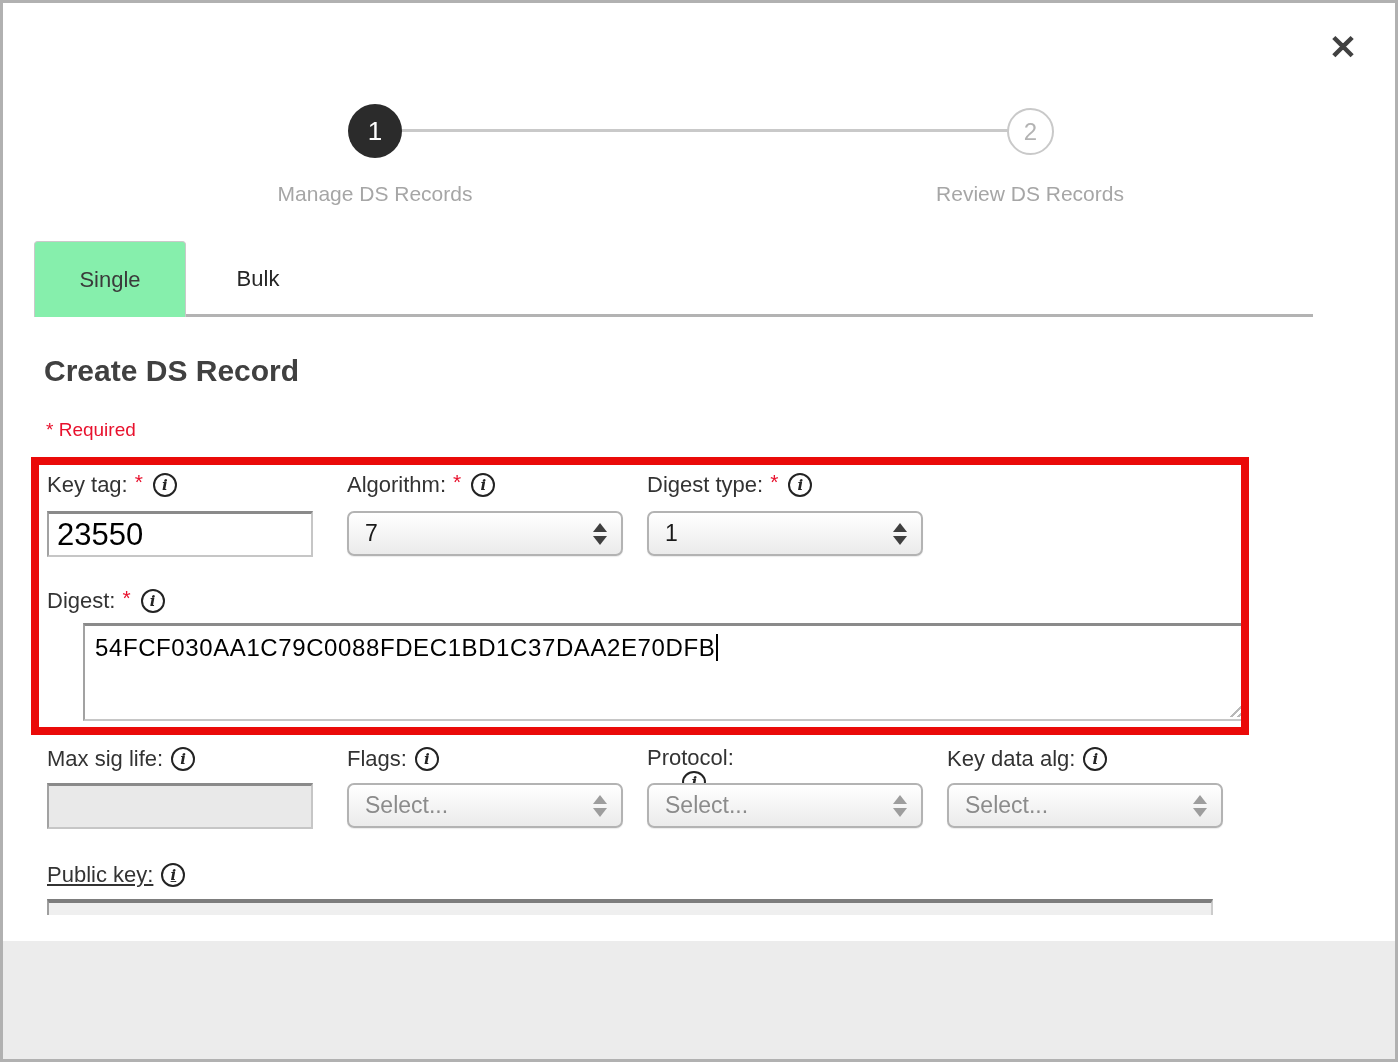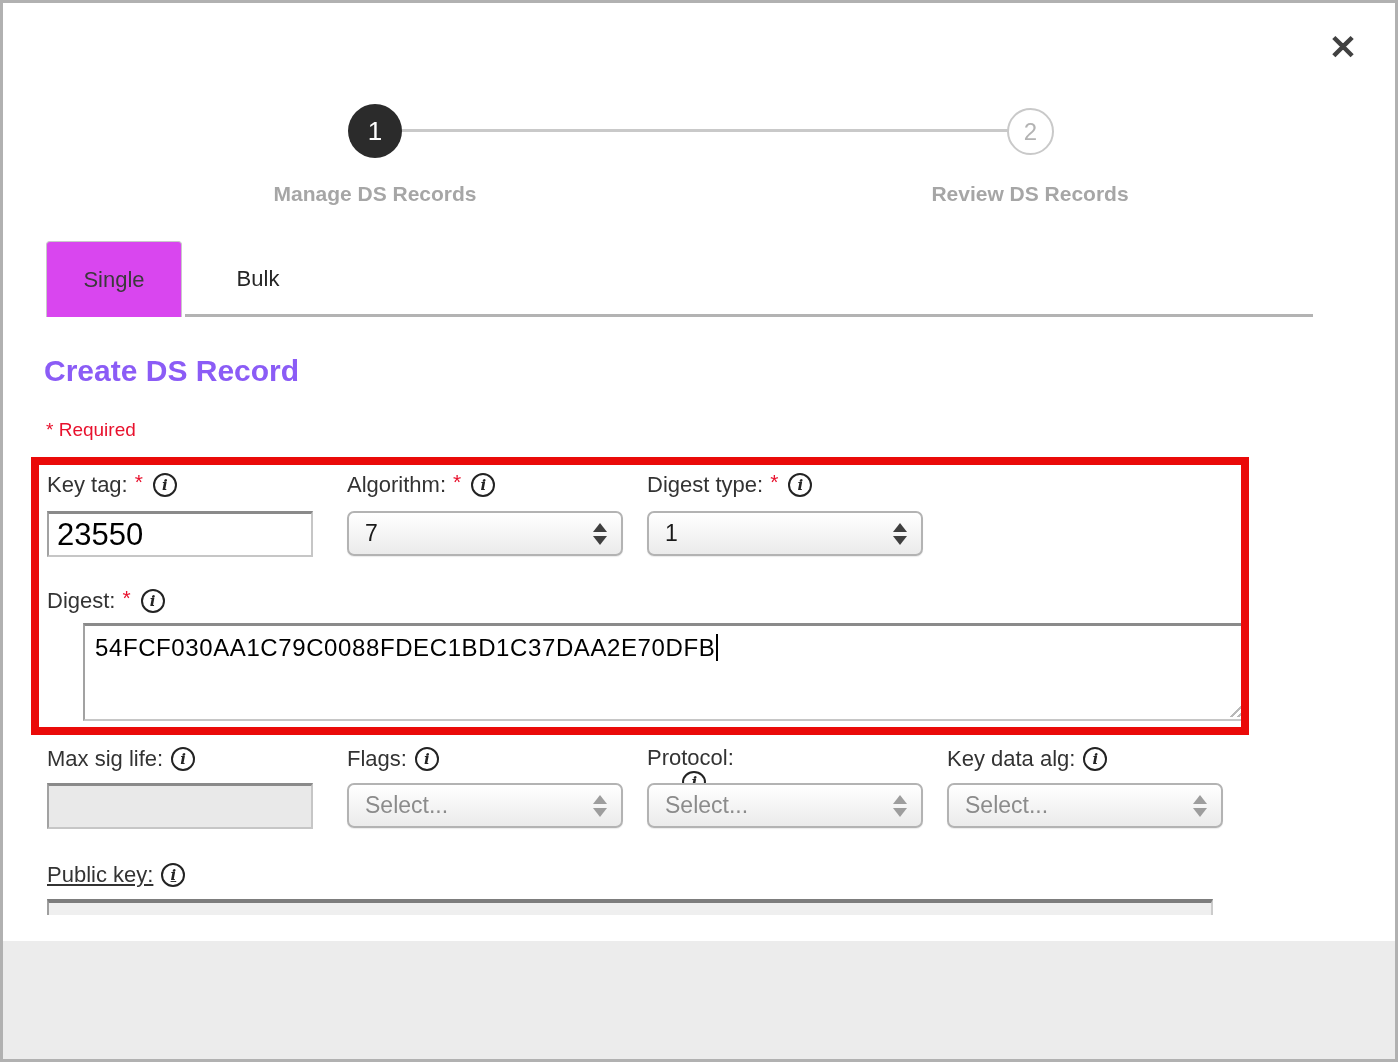--- a/index.html
+++ b/index.html
@@ -8,33 +8,33 @@
 
   
   .close-btn { position:absolute; left:1318px; top:22px; width:44px; height:44px; border:none; background:none;
     font-size:34px; font-weight:bold; color:#414141; cursor:pointer; line-height:44px; text-align:center; }
 
   
   .step-line { position:absolute; left:398px; top:126px; width:608px; height:3px; background:#c9c9c9; }
   .step-circle { position:absolute; border-radius:50%; display:flex; align-items:center; justify-content:center; }
   .step-1 { left:345px; top:101px; width:54px; height:54px; background:#2b2b2b; color:#fff; font-size:26px; }
   .step-2 { left:1004px; top:105px; width:47px; height:47px; background:#fff; border:2px solid #c9c9c9; color:#b3b3b3; font-size:24px; }
-  .step-label { position:absolute; top:179px; width:320px; text-align:center; font-size:21px; color:#a6a6a6;font-weight:bold; }
+  .step-label { position:absolute; top:179px; width:320px; text-align:center; font-size:21px; color:#a6a6a6; }
   .step-label-1 { left:212px; }
   .step-label-2 { left:867px; }
 
   
   .tab-underline { position:absolute; left:182px; top:311px; width:1128px; height:3px; background:#b3b3b3; }
   .tab { position:absolute; top:238px; height:76px; display:flex; align-items:center; justify-content:center;
     font-size:22px; cursor:pointer; }
-  .tab-single { left:43px; width:136px; color:#3a3a3a; background:#d946ef; border:1px solid #c9c9c9; border-bottom:none;
+  .tab-single { left:31px; width:152px; color:#3a3a3a; background:#86efac; border:1px solid #c9c9c9; border-bottom:none;
     border-radius:4px 4px 0 0; z-index:2; }
   .tab-bulk { left:205px; width:100px; color:#262626; }
 
-  .heading { position:absolute; left:41px; top:351px; font-size:30px; font-weight:bold; color:#8b5cf6; }
+  .heading { position:absolute; left:41px; top:351px; font-size:30px; font-weight:bold; color:#404040; }
   .required-note { position:absolute; left:43px; top:416px; font-size:19px; color:#e8112d; }
 
   
   .red-box { position:absolute; left:28px; top:454px; width:1218px; height:278px; border:8px solid #ea0a09;
     z-index:6; pointer-events:none; }
 
   
   .fld-label { position:absolute; display:flex; align-items:center; font-size:22px; color:#333; height:28px; }
   .req { color:#e8112d; font-size:21px; margin:0 2px 0 7px; position:relative; top:-3px; }
   .info-icon { display:inline-flex; align-items:center; justify-content:center; width:24px; height:24px; margin-left:8px;

